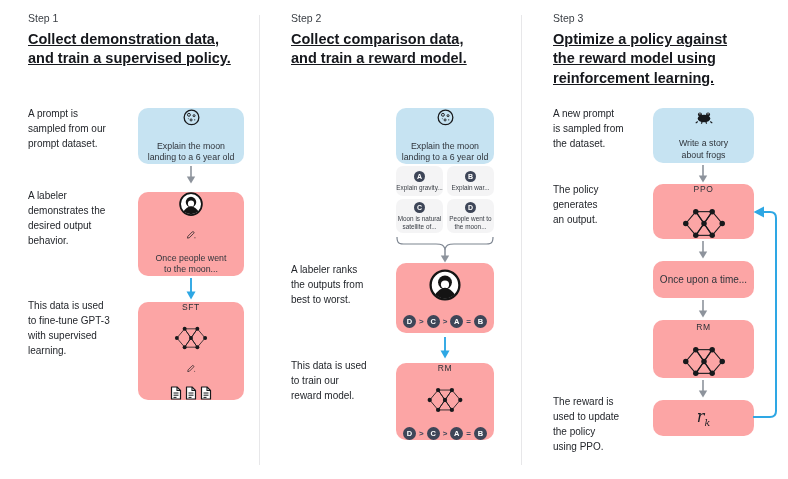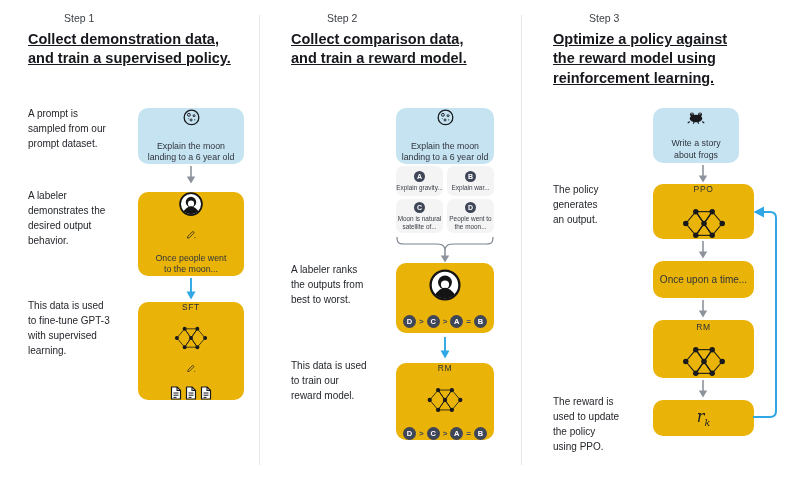--- a/index.html
+++ b/index.html
@@ -1,26 +1,26 @@
 <!DOCTYPE html>
 <html><head>
 <meta charset="utf-8">
 <style>
   html,body{margin:0;padding:0;background:#ffffff;}
   .canvas{
     position:relative;width:788px;height:479px;background:#ffffff;overflow:hidden;
     font-family:"Liberation Sans","DejaVu Sans",sans-serif;color:#23262b;
   }
   .divider{position:absolute;top:15px;height:450px;width:1px;background:#e7e7e9;}
-  .step{position:absolute;font-size:10.5px;color:#3c4046;margin-left:36px;}
+  .step{position:absolute;font-size:10.5px;color:#3c4046;}
   .heading{position:absolute;font-size:14.5px;font-weight:700;line-height:1.33;color:#16181d;white-space:pre-line;width:230px;text-decoration:underline;}
   .para{position:absolute;font-size:10px;line-height:1.5;color:#23262b;white-space:pre-line;width:130px;}
   .box{position:absolute;border-radius:10px;display:flex;flex-direction:column;align-items:center;justify-content:center;gap:14px;}
   .blue{background:#c6e3f2;}
-  .gray{background:#eab308;}
+  .gray{background:#fca5a5;}
   .cap{font-size:8.8px;line-height:1.32;color:#2f343b;text-align:center;white-space:pre-line;}
   .model-label{font-size:8.5px;letter-spacing:0.6px;color:#2b3036;}
   .mini{position:absolute;background:#f4f4f5;border-radius:7px;display:flex;flex-direction:column;align-items:center;justify-content:center;gap:2px;}
   .cap-sm{font-size:6.4px;line-height:1.25;color:#383d44;text-align:center;white-space:pre-line;}
   .badge{width:13px;height:13px;border-radius:50%;background:#3e4658;color:#ffffff;font-size:7.5px;font-weight:700;display:flex;align-items:center;justify-content:center;flex:0 0 auto;}
   .badge.sm{width:11px;height:11px;font-size:7px;}
   .rank{display:flex;align-items:center;gap:2px;}
   .rank-sep{font-size:8px;font-weight:700;color:#3e4658;padding:0 1px;}
   .docs{display:flex;gap:3px;}
   .arrow{position:absolute;}
@@ -263,29 +263,32 @@
       <span class="badge">A</span>
       <span class="rank-sep">=</span>
       <span class="badge">B</span>
     </div>
   </div>
 
   <div class="step" style="left:553px;top:12px">Step 3</div>
   <div class="heading" style="left:553px;top:30px">Optimize a policy against
 the reward model using
 reinforcement learning.</div>
+  <div class="para" style="left:553px;top:106px">A new prompt
+is sampled from
+the dataset.</div>
   <div class="para" style="left:553px;top:182px">The policy
 generates
 an output.</div>
   <div class="para" style="left:553px;top:394px">The reward is
 used to update
 the policy
 using PPO.</div>
 
-  <div class="box blue" style="left:653px;top:108px;width:86px;height:55px">
+  <div class="box blue" style="left:653px;top:108px;width:101px;height:55px">
     <svg width="18" height="14" viewBox="0 0 20 15">
       <ellipse cx="10" cy="9.2" rx="7" ry="4.2" fill="#17191c"></ellipse>
       <circle cx="5.5" cy="4.6" r="2.2" fill="#17191c"></circle>
         <circle cx="14.5" cy="4.6" r="2.2" fill="#17191c"></circle>
       <circle cx="5.5" cy="4" r="0.7" fill="#ffffff"></circle>
         <circle cx="14.5" cy="4" r="0.7" fill="#ffffff"></circle>
       <path d="M3 12.5 l-2.2 1.8 M17 12.5 l2.2 1.8 M8 13.2 l-1 1.6 M12 13.2 l1 1.6" stroke="#17191c" stroke-width="1.3" fill="none"></path>
     </svg>
     <div class="cap">Write a story
 about frogs</div>

